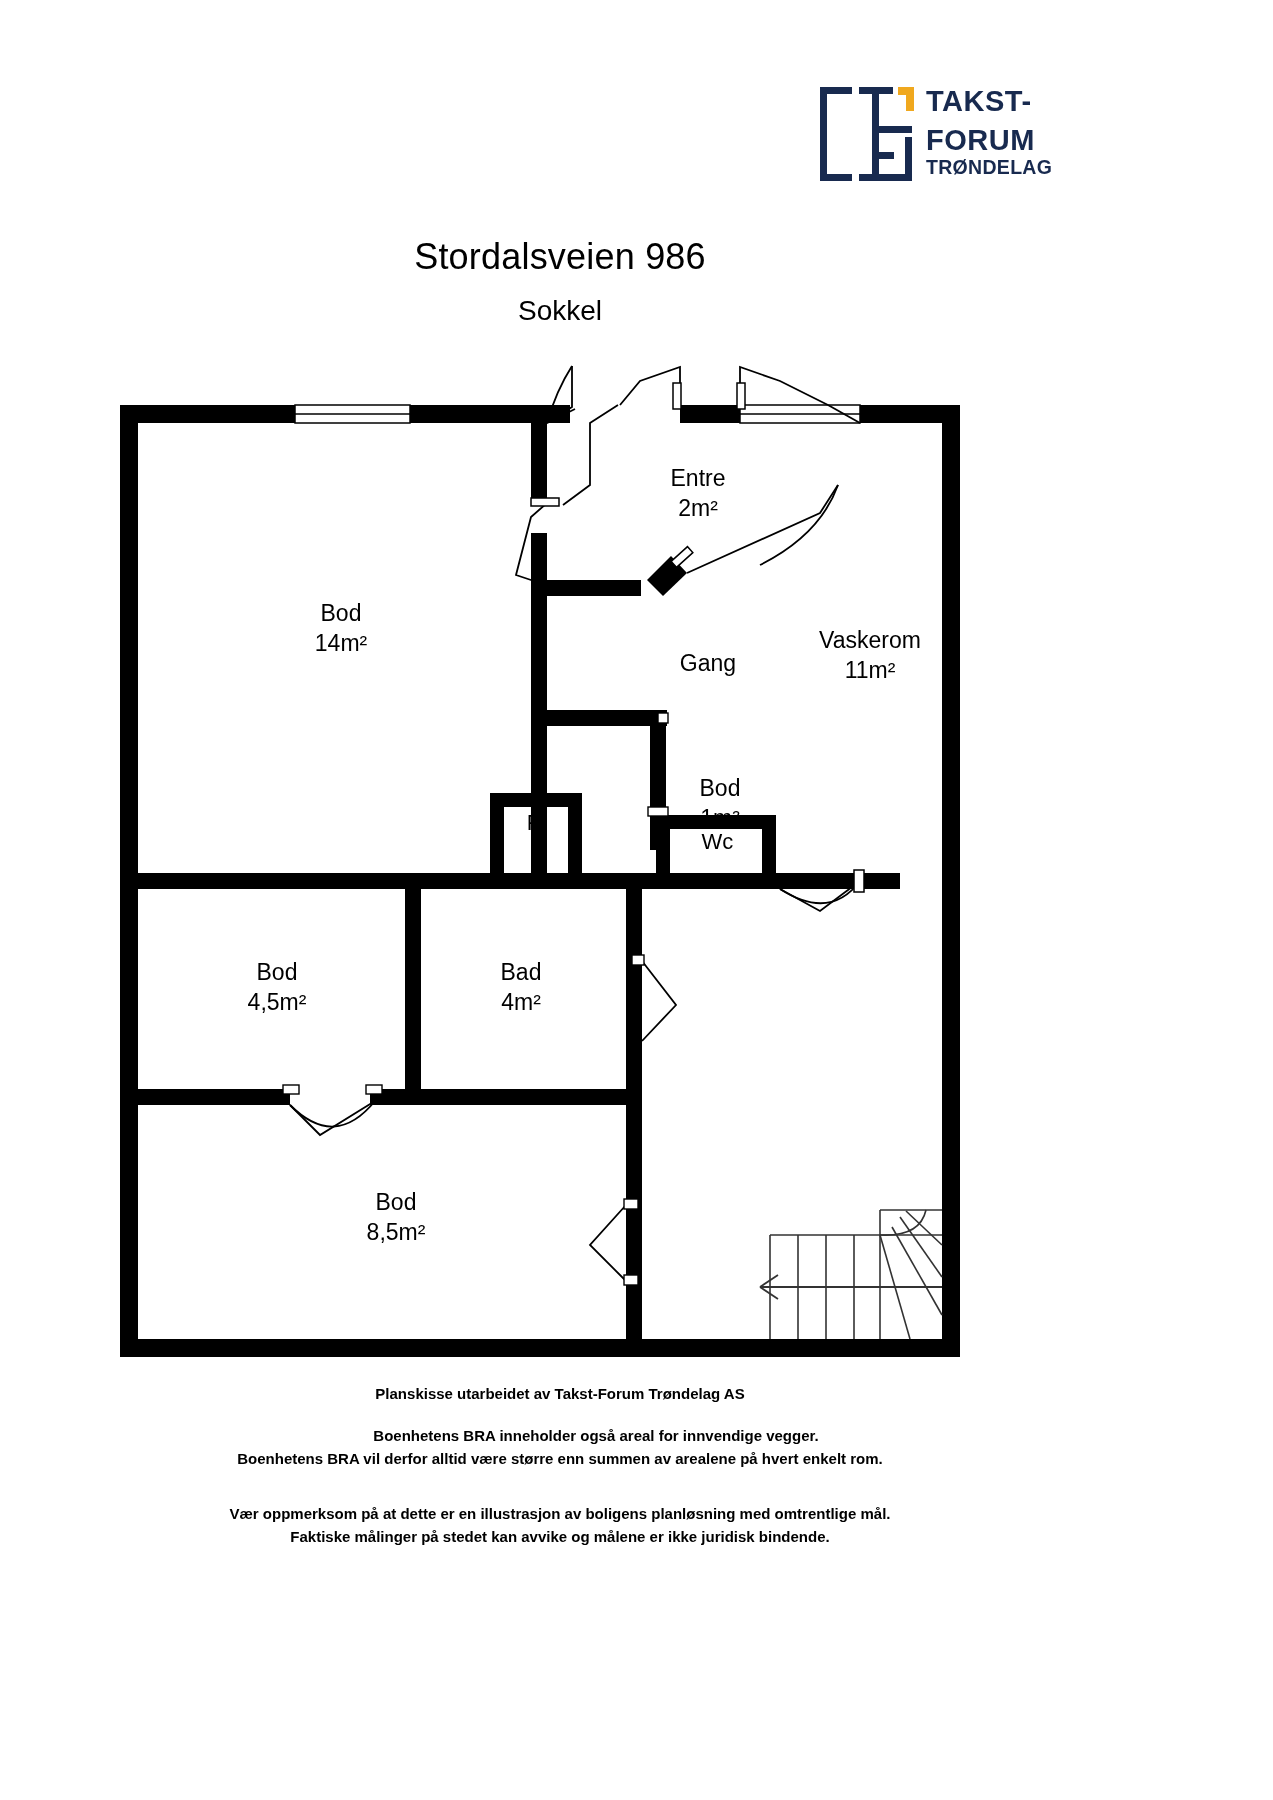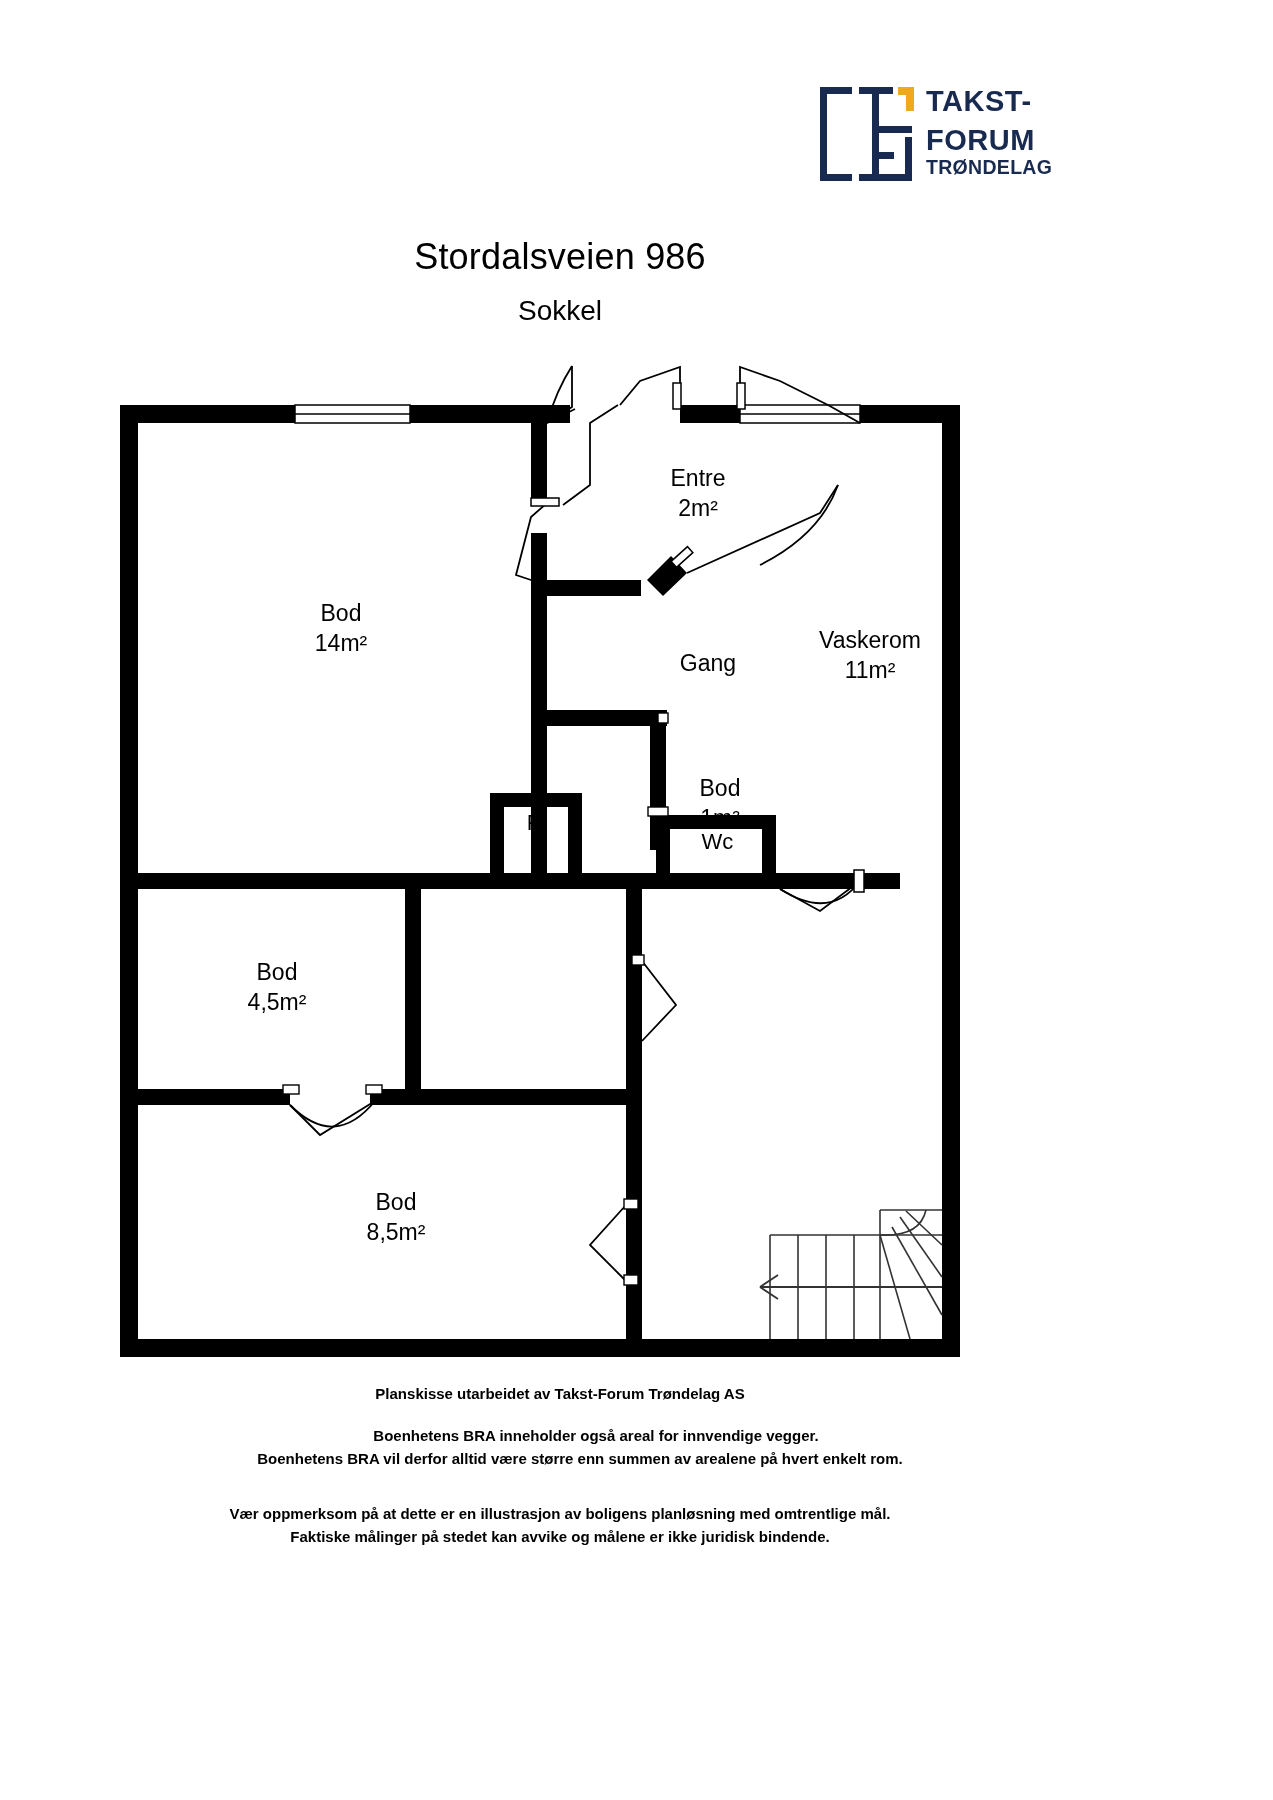--- a/index.html
+++ b/index.html
@@ -336,32 +336,36 @@
   <div class="room-label" style="left:520px; top:408px; width:160px;">
     <span class="nm">Bod</span>
     <span class="ar">1m²</span>
   </div>
 
   <div class="room-label" style="left:77px; top:592px; width:160px;">
     <span class="nm">Bod</span>
     <span class="ar">4,5m²</span>
   </div>
 
+  <div class="room-label" style="left:321px; top:592px; width:160px;">
+    <span class="nm">Bad</span>
+    <span class="ar">4m²</span>
+  </div>
 
 
   <div class="room-label" style="left:196px; top:822px; width:160px;">
     <span class="nm">Bod</span>
     <span class="ar">8,5m²</span>
   </div>
 
   
   <div class="tiny-label" style="left:384px; top:445px; width:60px;">P</div>
 
   <div class="tiny-label" style="left:550px; top:464px; width:95px;">Wc</div>
 </div>
 
 <div class="footer-line" style="top:1385px;">Planskisse utarbeidet av Takst-Forum Trøndelag AS</div>
 
 <div class="footer-line" style="top:1427px;margin-left:36px;">Boenhetens BRA inneholder også areal for innvendige vegger.</div>
-<div class="footer-line" style="top:1450px;margin-left:20px;">Boenhetens BRA vil derfor alltid være større enn summen av arealene på hvert enkelt rom.</div>
+<div class="footer-line" style="top:1450px;">Boenhetens BRA vil derfor alltid være større enn summen av arealene på hvert enkelt rom.</div>
 
 <div class="footer-line" style="top:1505px;">Vær oppmerksom på at dette er en illustrasjon av boligens planløsning med omtrentlige mål.</div>
 <div class="footer-line" style="top:1528px;">Faktiske målinger på stedet kan avvike og målene er ikke juridisk bindende.</div>
 
 </body></html>

